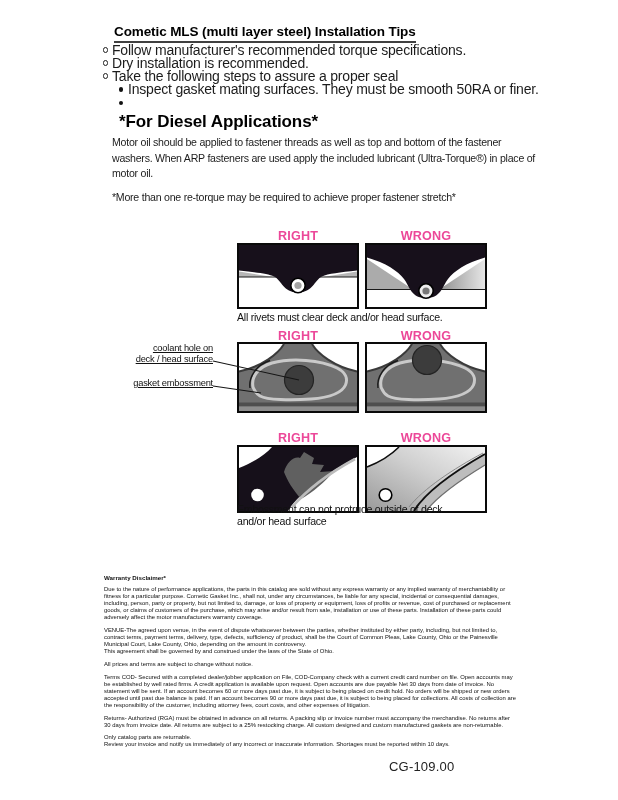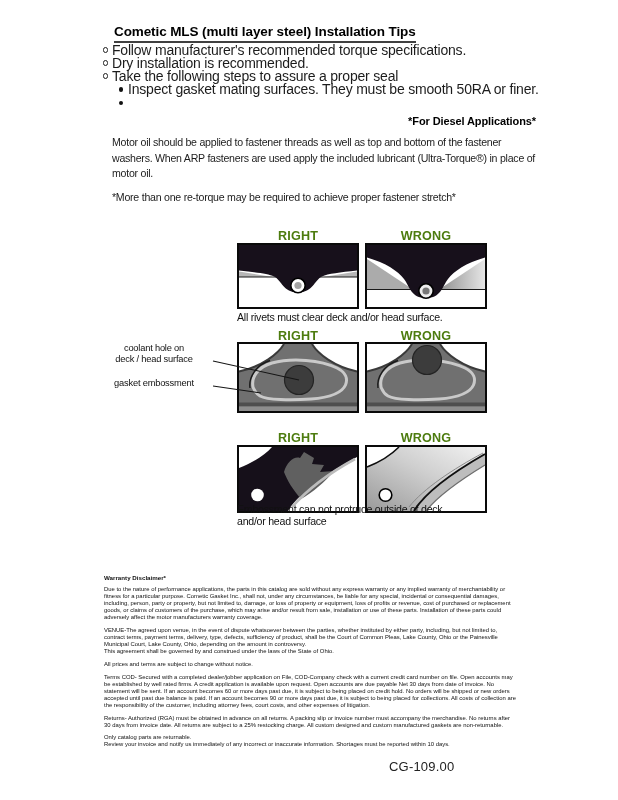--- a/index.html
+++ b/index.html
@@ -13,42 +13,42 @@
   
   .tips{position:absolute;left:103px;top:44px;margin:0;padding:0;list-style:none;
         font-size:14px;line-height:13.1px;letter-spacing:-0.2px;white-space:nowrap;}
   .tips li{position:relative;padding-left:9px;}
   .tips li.sub{margin-left:16px;padding-left:9px;}
   .o-b{position:absolute;left:0;top:3.2px;width:3.4px;height:3.4px;border:1px solid #222;border-radius:50%;}
   .f-b{position:absolute;left:0;top:4.2px;width:4.4px;height:4.4px;background:#111;border-radius:50%;}
 
   
   .diesel{position:absolute;left:112px;top:114px;width:424px;font-size:10.6px;line-height:15.4px;letter-spacing:-0.25px;}
-  .diesel h2{margin:0 0 6px 7px;font-size:11px;font-weight:bold;color:#000;letter-spacing:-0.1px;text-align:right;}
+  .diesel h2{margin:0 0 6px 7px;font-size:17px;font-weight:bold;color:#000;letter-spacing:-0.1px;}
   .diesel p{margin:0 0 8px 0;}
   .diesel p.note{margin-top:2px;}
 
   
   .diag-row{position:absolute;left:237px;width:250px;height:90px;}
   .row1{top:229px;} .row2{top:329px;} .row3{top:431px;}
   .dlabel{position:absolute;top:0;width:122px;text-align:center;font-size:12.6px;font-weight:bold;
-          letter-spacing:0.2px;color:#4d7c0f;}
+          letter-spacing:0.2px;color:#ec4899;}
   .dlabel.l{left:0;} .dlabel.r{left:128px;text-align:center;}
   svg.panel{position:absolute;display:block;}
   .row1 svg.panel{top:14px;width:122px;height:66px;}
   .row2 svg.panel{top:13px;width:122px;height:71px;}
   .row3 svg.panel{top:14px;width:122px;height:68px;}
   svg.panel.l{left:0;} svg.panel.r{left:128px;}
 
   .dcaption{position:absolute;font-size:10.6px;letter-spacing:-0.25px;line-height:11.6px;color:#111;}
   .cap1{left:237px;top:312px;}
   .cap2{left:247px;top:415px;}
   .cap3{left:237px;top:504px;width:235px;}
 
-  .ann{position:absolute;font-size:9.3px;line-height:11px;letter-spacing:-0.2px;text-align:center;color:#111;}
+  .ann{position:absolute;font-size:9.3px;line-height:11px;letter-spacing:-0.2px;text-align:right;color:#111;text-decoration:underline;}
   .ann1{left:95px;top:343px;width:118px;}
   .ann2{left:95px;top:378px;width:118px;}
   .leader{position:absolute;left:205px;top:346px;width:110px;height:56px;z-index:5;}
 
   
   .legal{position:absolute;left:104px;top:574px;width:412px;font-size:5.9px;line-height:7.1px;color:#111;}
   .legal h3{margin:0 0 5px 0;font-size:6.2px;font-weight:bold;}
   .legal p{margin:0 0 5.5px 0;}
   .legal p.tight{margin:0;}
 

